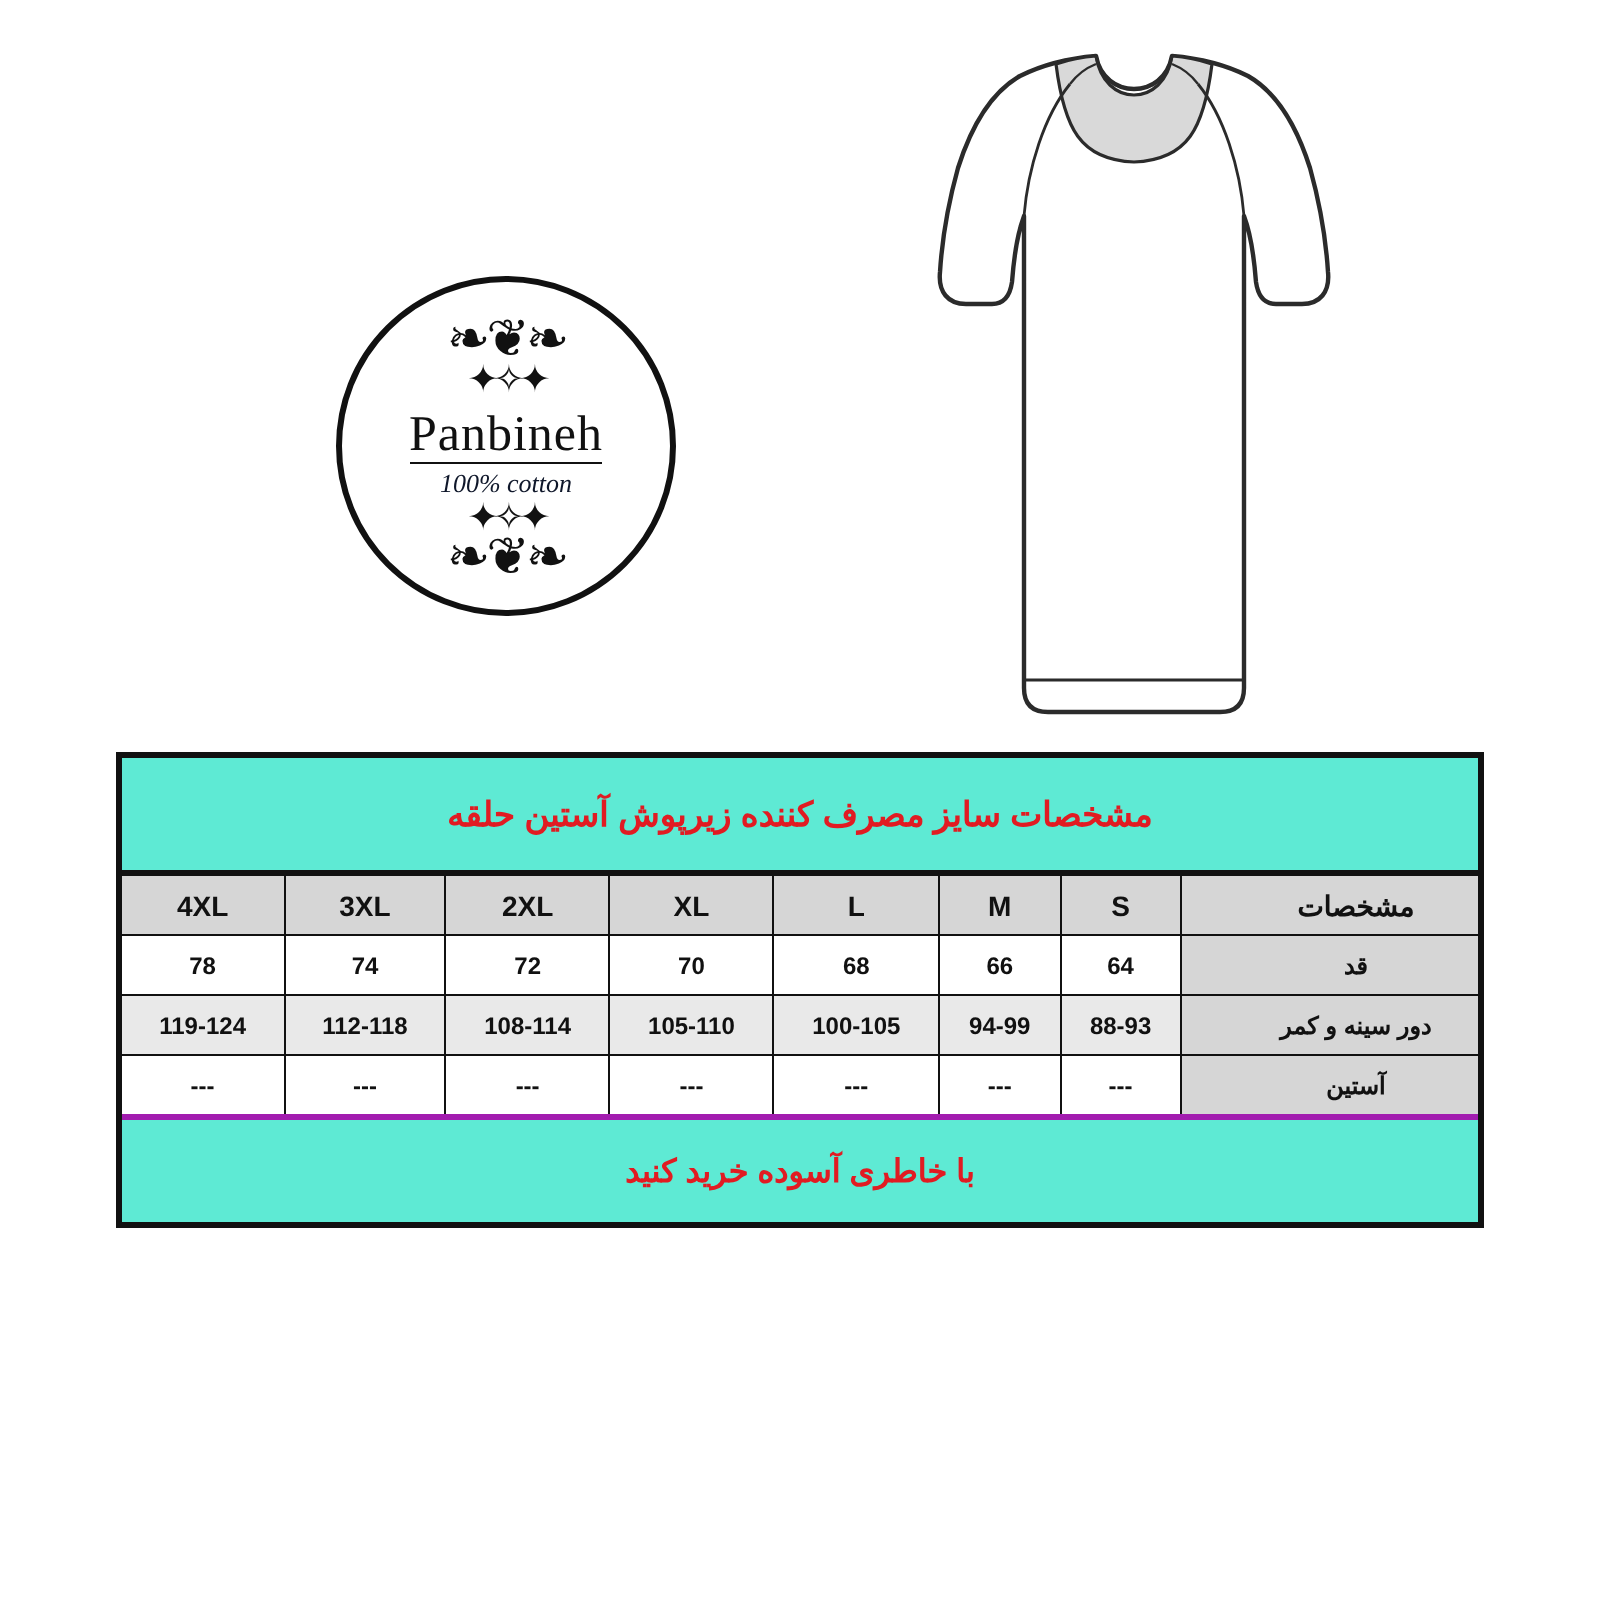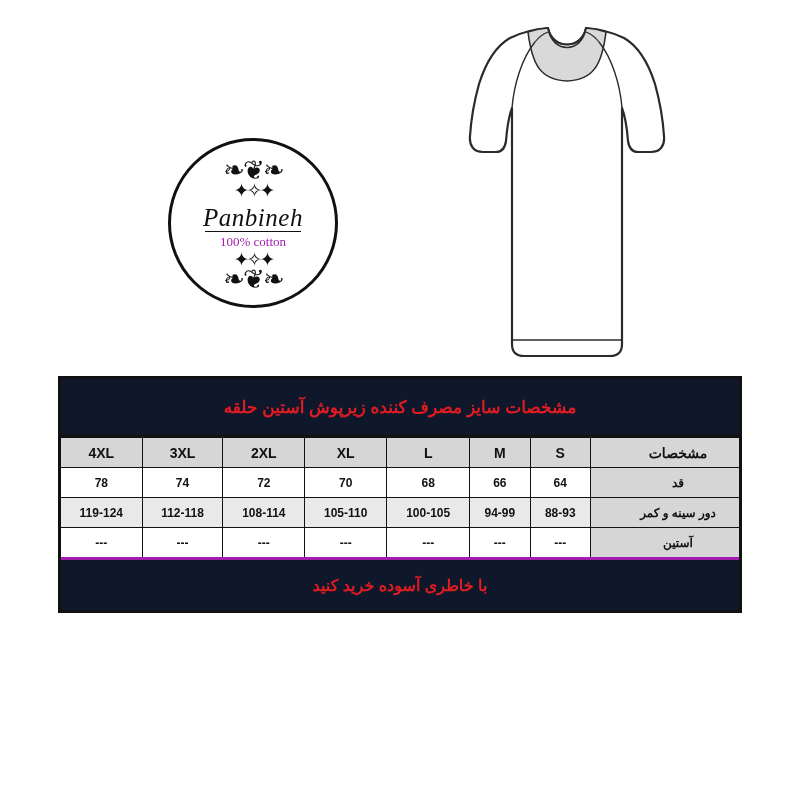--- a/index.html
+++ b/index.html
@@ -63,34 +63,34 @@
     font-size: 26px;
     letter-spacing: -2px;
   }
   #logo-brand {
     position: absolute;
     top: 63px;
     left: 0;
     right: 0;
     text-align: center;
     font-family: "Liberation Serif", serif;
-    font-style: italic;
     font-size: 25px;
     color: #111;
     letter-spacing: 0.5px;
   }
   #logo-sub {
     position: absolute;
     top: 93px;
     left: 0;
     right: 0;
     text-align: center;
     font-family: "Liberation Serif", serif;
+    font-style: italic;
     font-size: 13px;
-    color: #a21caf;
+    color: #0f172a;
   }
   #logo-rule {
     position: absolute;
     top: 90px;
     left: 34px;
     right: 34px;
     height: 1px;
     background: #111;
   }
 
@@ -104,21 +104,21 @@
   }
 
   
   #size-table {
     position: absolute;
     left: 58px;
     top: 376px;
     width: 684px;
     border: 3px solid #111;
     box-sizing: border-box;
-    background: #0f172a;
+    background: #5eead4;
   }
   #table-title {
     text-align: center;
     color: #e11b22;
     font-weight: bold;
     font-size: 17px;
     padding: 18px 6px 17px 6px;
     border-bottom: 3px solid #111;
     direction: rtl;
   }

